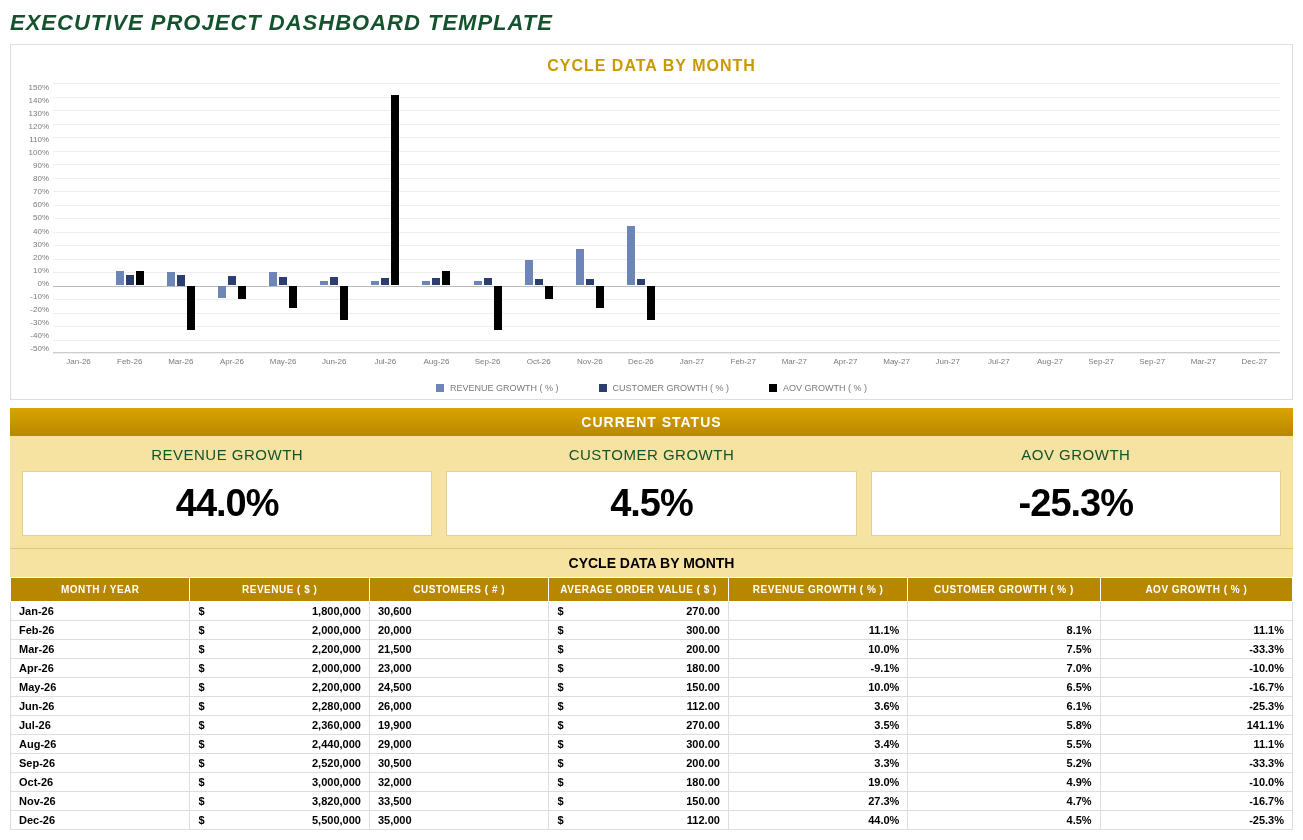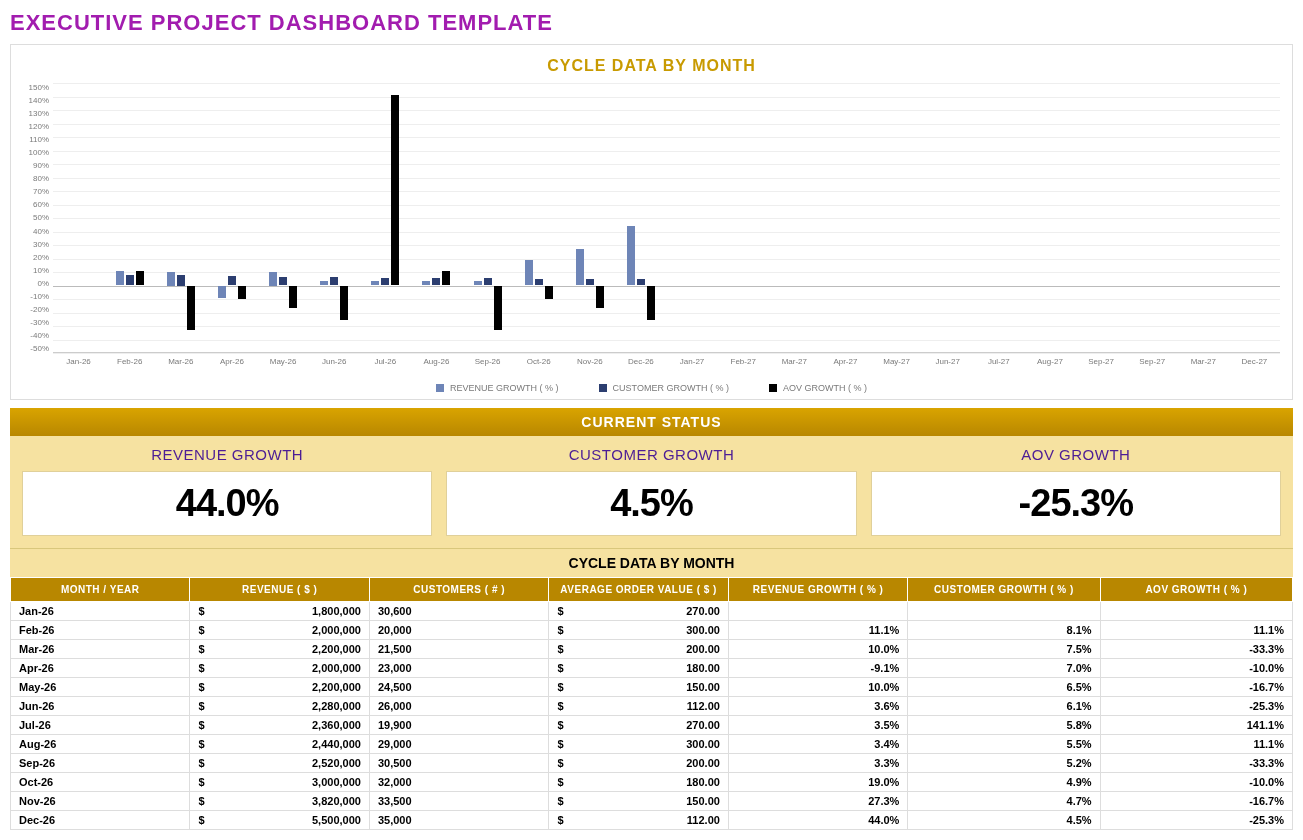--- a/index.html
+++ b/index.html
@@ -7,23 +7,24 @@
     font-family: "Century Gothic", "Segoe UI", Arial, sans-serif;
     background: #fff;
     width: 1303px;
     padding: 10px;
     font-size: 12px;
     color: #000;
   }
   .page-title {
     font-size: 22px;
     font-weight: bold;
-    color: #a21caf;
+    color: #14532d;
     letter-spacing: 1px;
     margin-bottom: 8px;
+    font-style: italic;
   }
   .chart-box {
     border: 1px solid #ddd;
     padding: 8px 12px 4px 12px;
     background: #fff;
   }
   .chart-title {
     text-align: center;
     color: #c89a00;
     font-weight: bold;
@@ -102,21 +103,21 @@
   }
   .status-grid {
     display: flex;
     background: #f6e2a1;
     padding: 10px 12px 12px 12px;
     gap: 14px;
   }
   .status-card { flex: 1; text-align: center; }
   .status-label {
     font-size: 15px;
-    color: #4c1d95;
+    color: #14532d;
     letter-spacing: 0.5px;
     margin-bottom: 8px;
   }
   .status-value-box {
     background: #fff;
     border: 1px solid #e0d09a;
     padding: 10px 0;
     font-size: 38px;
     font-weight: 900;
     color: #000;

